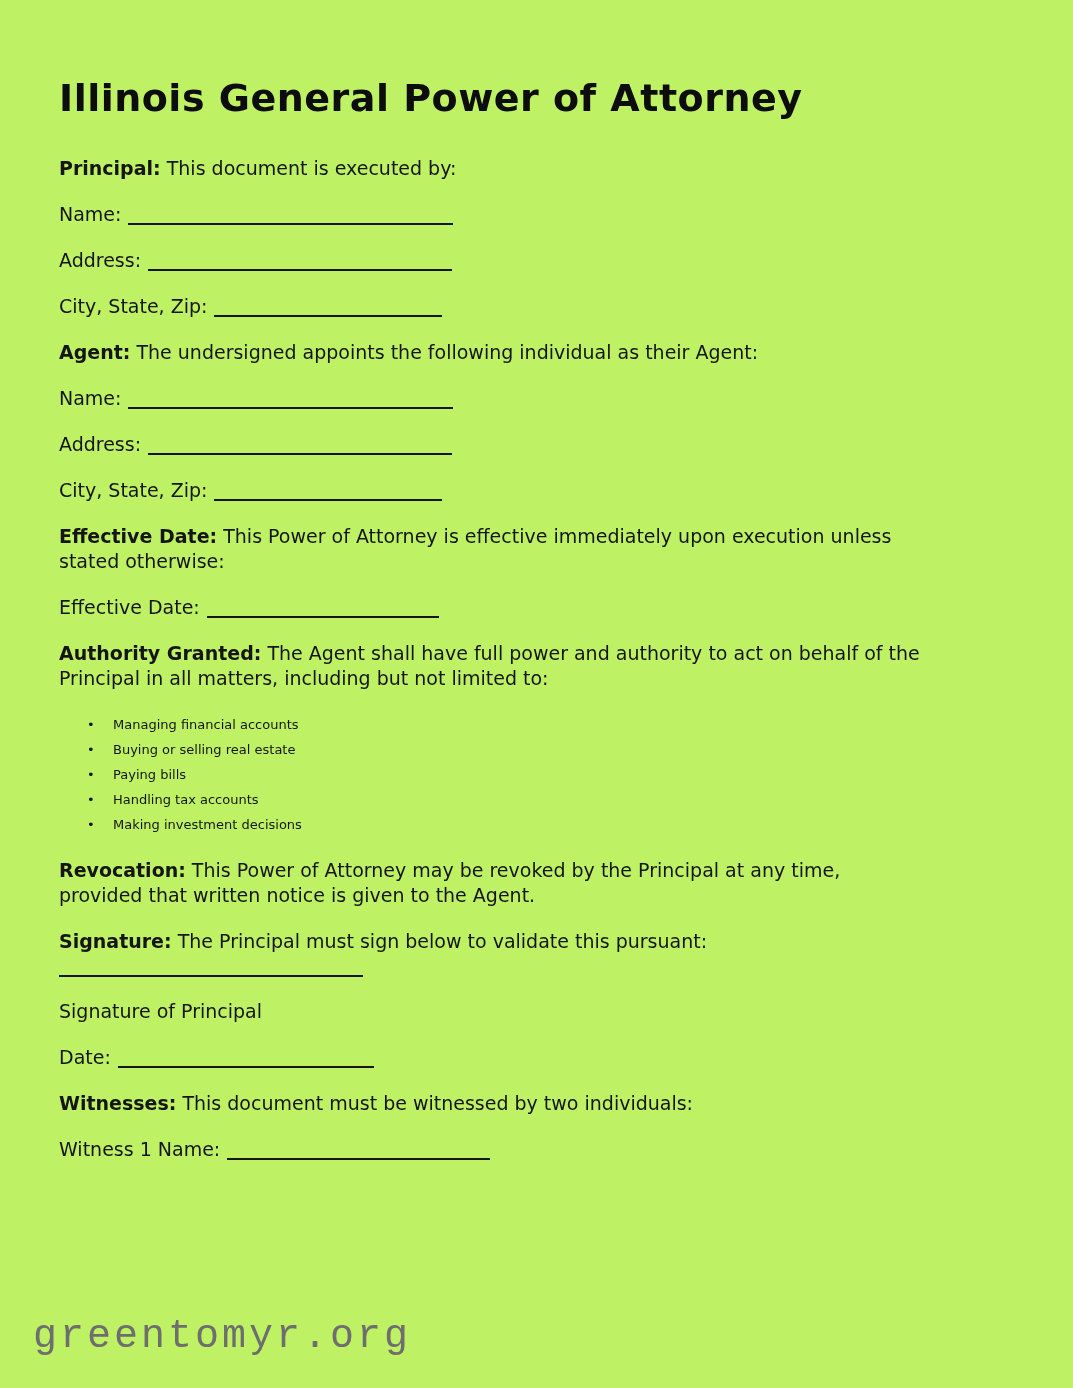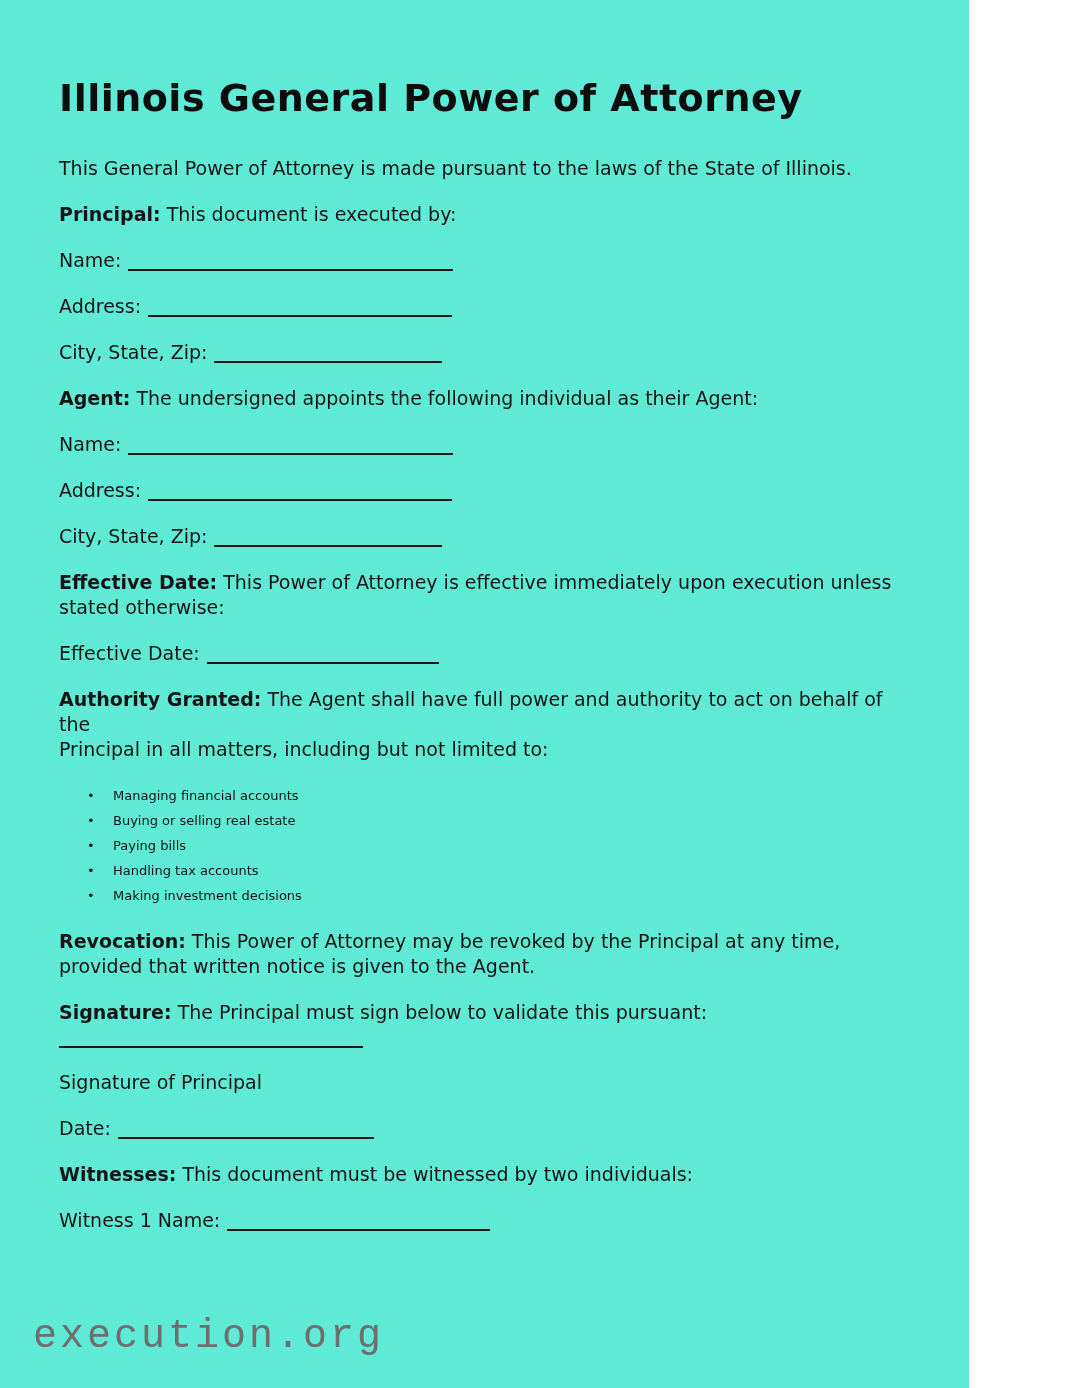--- a/index.html
+++ b/index.html
@@ -3,23 +3,23 @@
 <meta charset="utf-8">
 <style>
   html, body { margin: 0; padding: 0; }
   body {
     background: #ffffff;
     font-family: "DejaVu Sans", sans-serif;
     color: #151515;
   }
   .page {
     position: relative;
-    width: 969px;
+    width: 1073px;
     height: 1388px;
-    background: #5eead4;
+    background: #bef264;
     overflow: hidden;
     box-sizing: border-box;
     padding: 76px 74px 0 59px;
   }
   .doc-title {
     font-size: 38px;
     line-height: 44px;
     font-weight: bold;
     letter-spacing: 0.5px;
     margin: 0 0 36px 0;
@@ -74,21 +74,20 @@
     white-space: nowrap;
   }
 </style>
 </head>
 <body>
 
 <div class="page">
 
   <h1 class="doc-title">Illinois General Power of Attorney</h1>
 
-  <p class="para"><span class="sec-text">This General Power of Attorney is made pursuant to the laws of the State of Illinois.</span></p>
 
   <p class="para"><span class="sec-label">Principal:</span> <span class="sec-text">This document is executed by:</span></p>
 
   <p class="field"><span>Name:</span><span class="blank" style="width:325px"></span></p>
 
   <p class="field"><span>Address:</span><span class="blank" style="width:304px"></span></p>
 
   <p class="field"><span>City, State, Zip:</span><span class="blank" style="width:228px"></span></p>
 
   <p class="para"><span class="sec-label">Agent:</span> <span class="sec-text">The undersigned appoints the following individual as their Agent:</span></p>
@@ -124,15 +123,15 @@
   <div class="sig-line"></div>
 
   <p class="para">Signature of Principal</p>
 
   <p class="field"><span>Date:</span><span class="blank" style="width:256px"></span></p>
 
   <p class="para"><span class="sec-label">Witnesses:</span> <span class="sec-text">This document must be witnessed by two individuals:</span></p>
 
   <p class="field"><span>Witness 1 Name:</span><span class="blank" style="width:263px"></span></p>
 
-  <div class="watermark">execution.org</div>
+  <div class="watermark">greentomyr.org</div>
 
 </div>
 
 </body></html>

